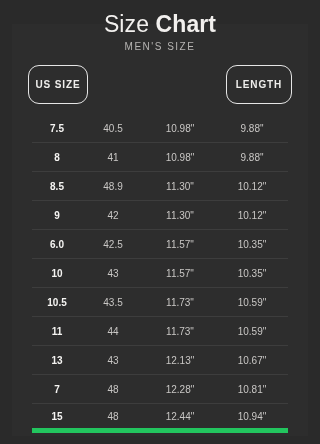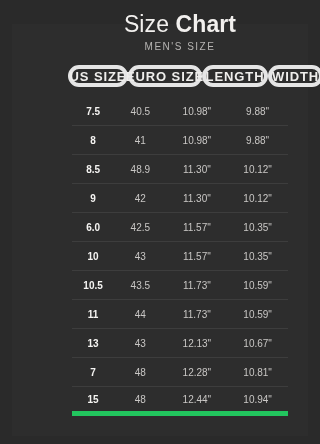--- a/index.html
+++ b/index.html
@@ -42,37 +42,37 @@
 
   
   .card {
     position:absolute;
     left:12px; top:24px;
     width:296px; height:412px;
     background:#2d2d2d;
     z-index:0;
   }
 
-  .content { position:relative; z-index:1;margin-left:40px; }
+  .content { position:relative; z-index:1; }
 
   
   .pill-row {
     display:flex;
     justify-content:space-between;
     margin:13px 28px 0 28px;
   }
   .pill {
-    height:22px;
-    border:4px solid #e5e5e5;
+    height:39px;
+    border:1px solid #e5e5e5;
     border-radius:11px;
     display:flex;
     align-items:center;
     justify-content:center;
     color:#efeeec;
-    font-size:13px;
+    font-size:10px;
     font-weight:700;
     letter-spacing:0.9px;
     background:transparent;
     white-space:nowrap;
   }
   .pill.c0 { width:60px; }
   .pill.c1 { width:74px; }
   .pill.c2 { width:66px; }
   .pill.c3 { width:62px; }
 
@@ -127,23 +127,21 @@
     <div class="header">
       <div class="title">
         <span class="light">Size</span>
         <span class="bold">Chart</span>
       </div>
       <div class="subtitle">MEN'S SIZE</div>
     </div>
 
     <div class="pill-row">
       <div class="pill c0">US SIZE</div>
-      <div class="pill c1">EURO SIZE</div>
       <div class="pill c2">LENGTH</div>
-      <div class="pill c3">WIDTH</div>
     </div>
 
     <div class="table">
 
       <div class="row">
         <div class="cell us">7.5</div>
         <div class="cell euro">40.5</div>
         <div class="cell length">10.98"</div>
         <div class="cell width">9.88"</div>
       </div>

